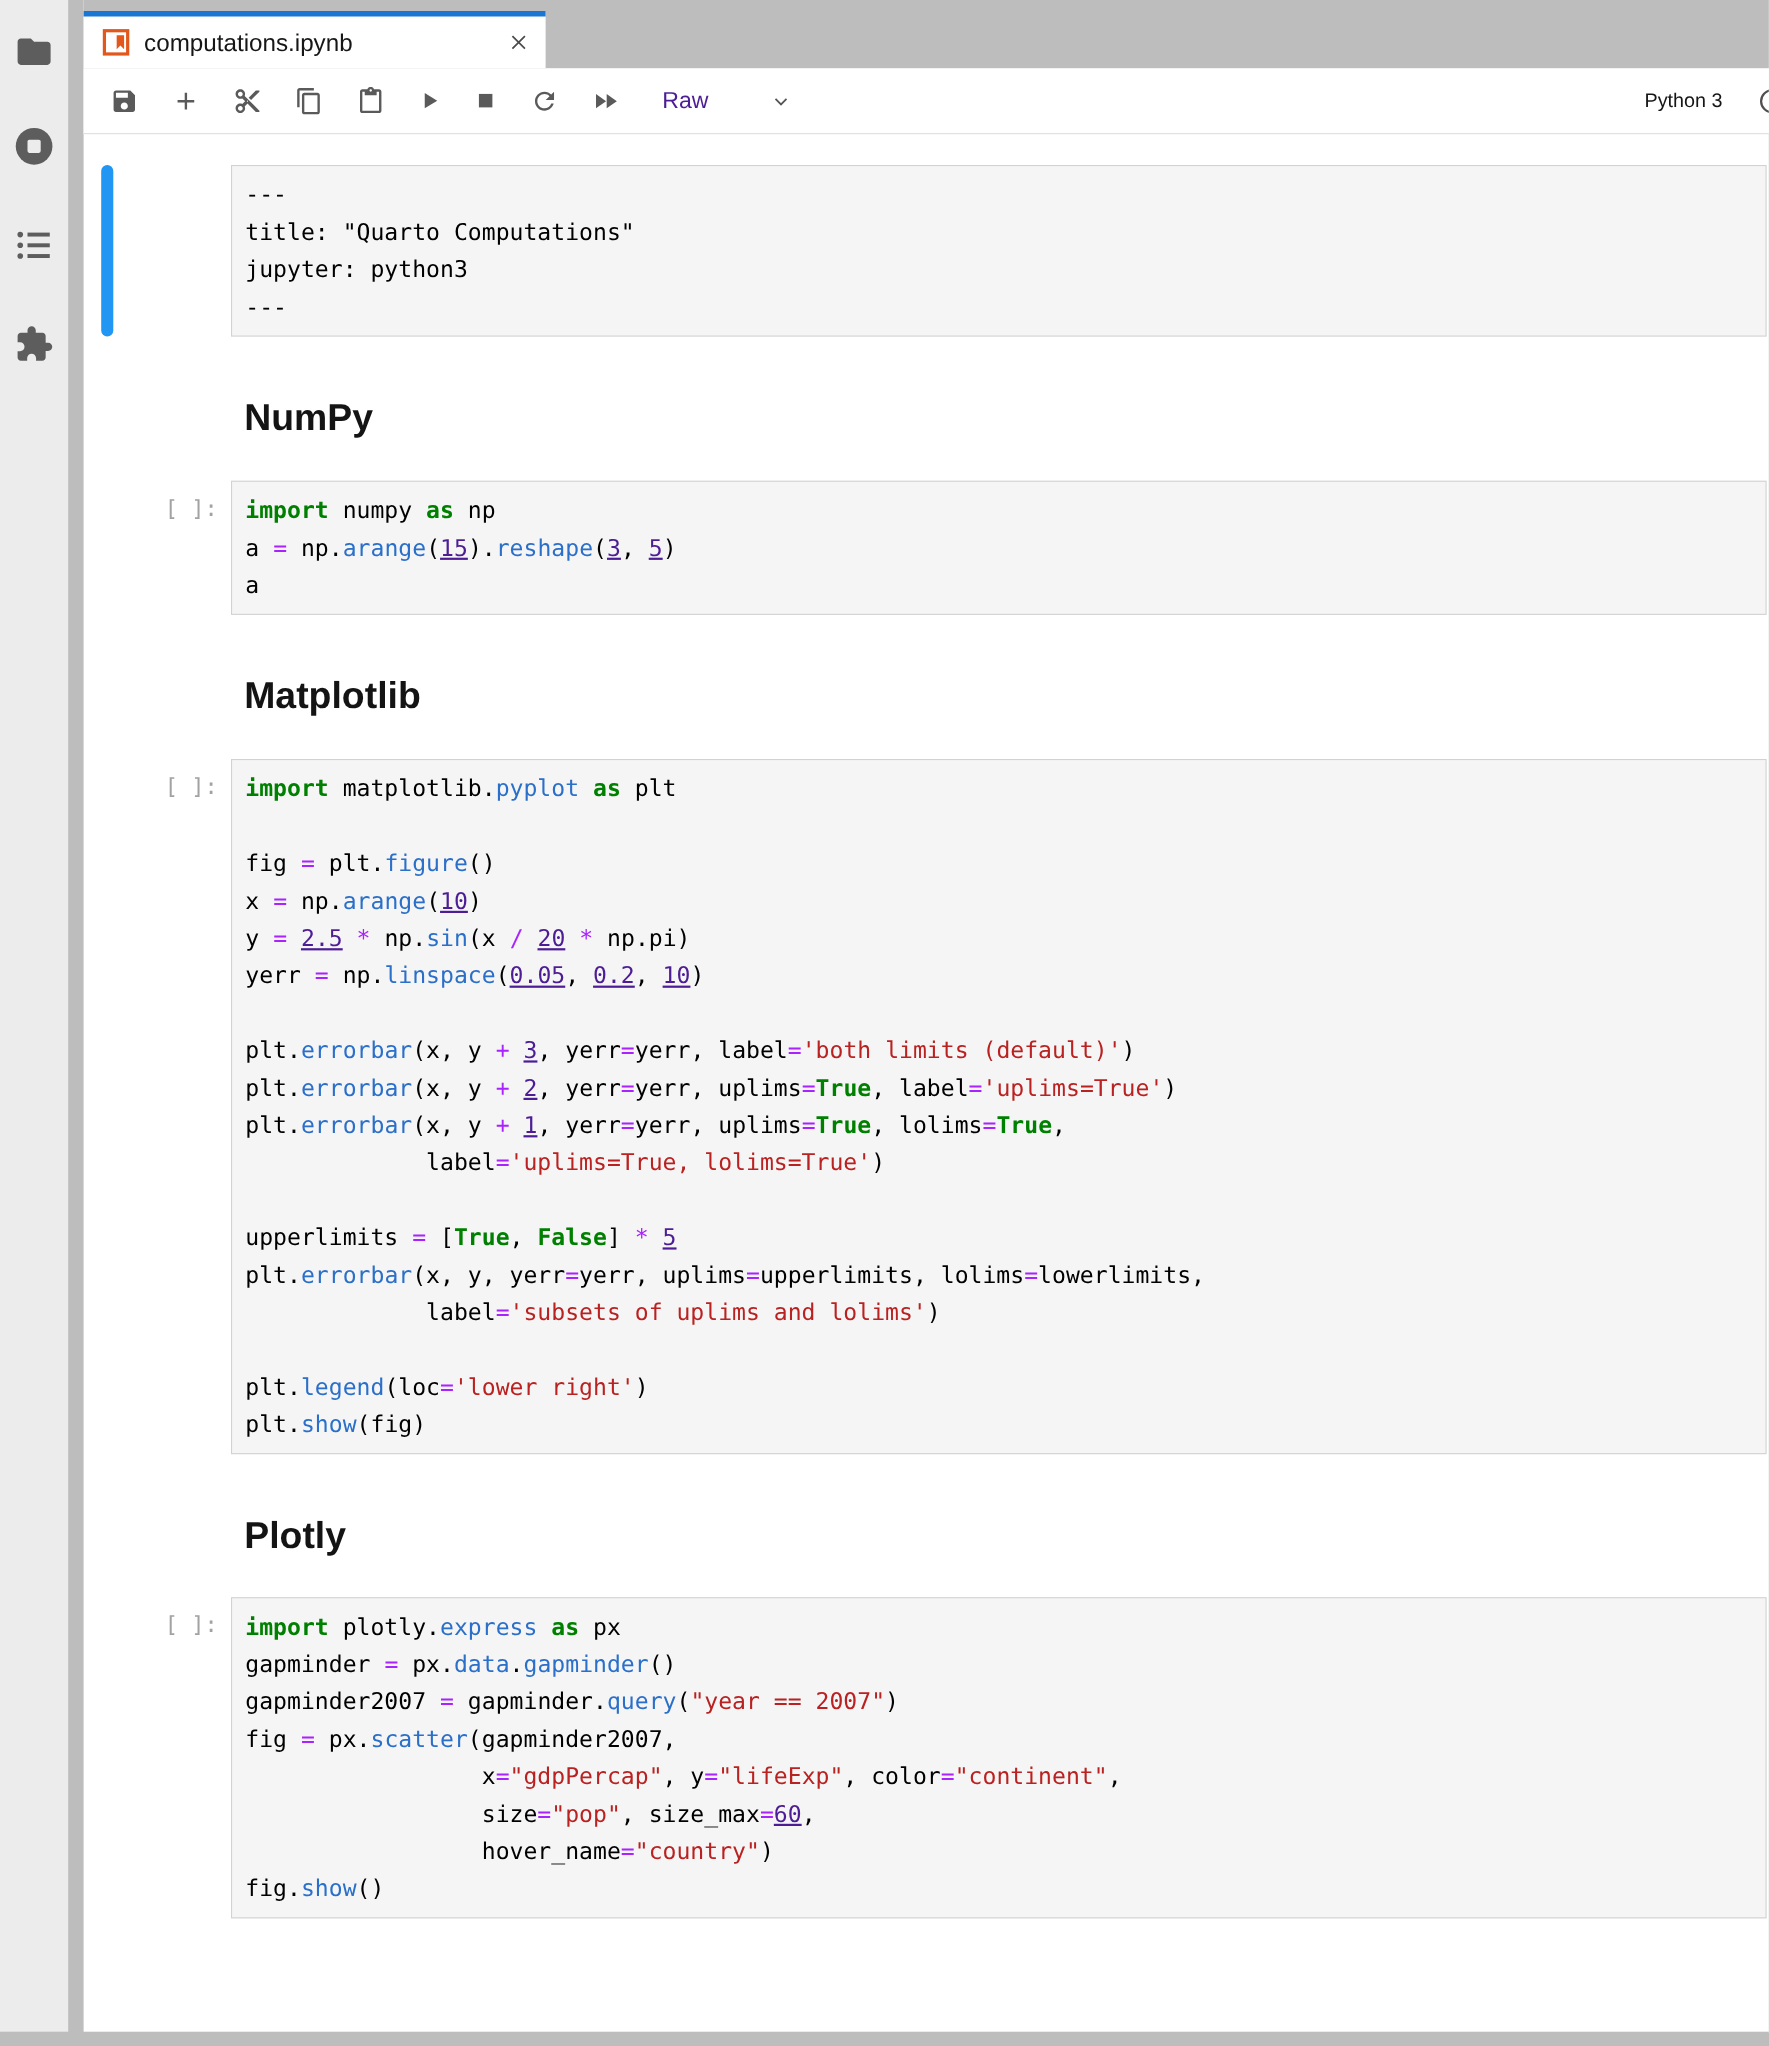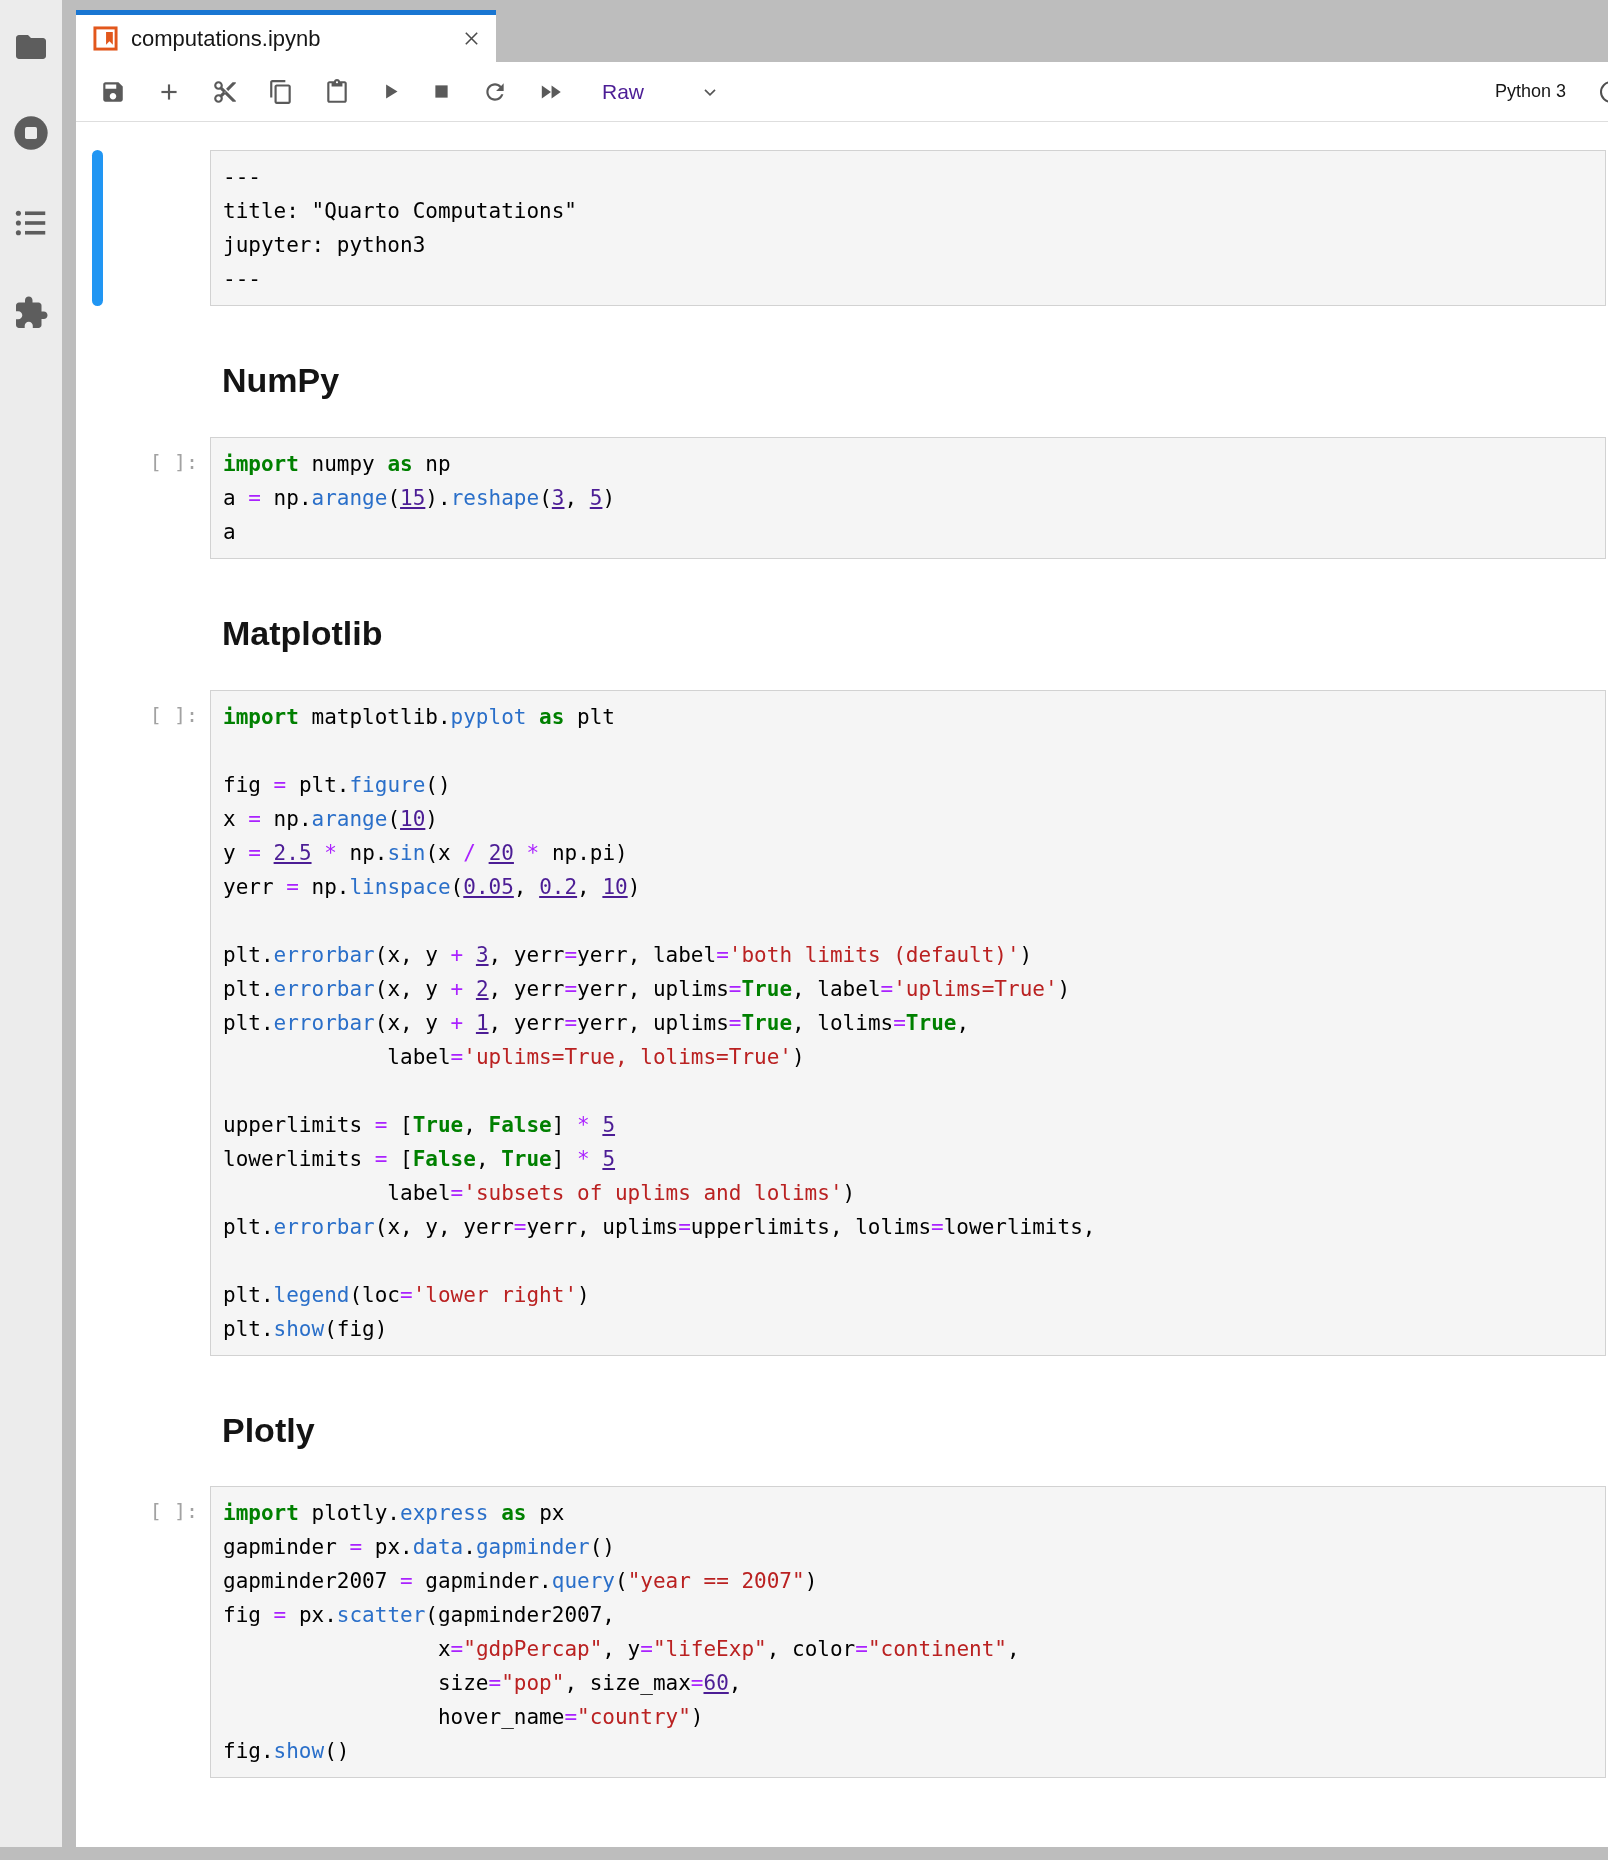--- a/index.html
+++ b/index.html
@@ -216,23 +216,22 @@
             <div class="code-line"><span>x </span><span class="tk-op">=</span><span> np.</span><span class="tk-fn">arange</span><span>(</span><span class="tk-num">10</span><span>)</span></div>
             <div class="code-line"><span>y </span><span class="tk-op">=</span><span> </span><span class="tk-num">2.5</span><span> </span><span class="tk-op">*</span><span> np.</span><span class="tk-fn">sin</span><span>(x </span><span class="tk-op">/</span><span> </span><span class="tk-num">20</span><span> </span><span class="tk-op">*</span><span> np.pi)</span></div>
             <div class="code-line"><span>yerr </span><span class="tk-op">=</span><span> np.</span><span class="tk-fn">linspace</span><span>(</span><span class="tk-num">0.05</span><span>, </span><span class="tk-num">0.2</span><span>, </span><span class="tk-num">10</span><span>)</span></div>
             <div class="code-line">&nbsp;</div>
             <div class="code-line"><span>plt.</span><span class="tk-fn">errorbar</span><span>(x, y </span><span class="tk-op">+</span><span> </span><span class="tk-num">3</span><span>, yerr</span><span class="tk-op">=</span><span>yerr, label</span><span class="tk-op">=</span><span class="tk-str">'both limits (default)'</span><span>)</span></div>
             <div class="code-line"><span>plt.</span><span class="tk-fn">errorbar</span><span>(x, y </span><span class="tk-op">+</span><span> </span><span class="tk-num">2</span><span>, yerr</span><span class="tk-op">=</span><span>yerr, uplims</span><span class="tk-op">=</span><span class="tk-kw">True</span><span>, label</span><span class="tk-op">=</span><span class="tk-str">'uplims=True'</span><span>)</span></div>
             <div class="code-line"><span>plt.</span><span class="tk-fn">errorbar</span><span>(x, y </span><span class="tk-op">+</span><span> </span><span class="tk-num">1</span><span>, yerr</span><span class="tk-op">=</span><span>yerr, uplims</span><span class="tk-op">=</span><span class="tk-kw">True</span><span>, lolims</span><span class="tk-op">=</span><span class="tk-kw">True</span><span>,</span></div>
             <div class="code-line"><span>             label</span><span class="tk-op">=</span><span class="tk-str">'uplims=True, lolims=True'</span><span>)</span></div>
             <div class="code-line">&nbsp;</div>
             <div class="code-line"><span>upperlimits </span><span class="tk-op">=</span><span> [</span><span class="tk-kw">True</span><span>, </span><span class="tk-kw">False</span><span>] </span><span class="tk-op">*</span><span> </span><span class="tk-num">5</span></div>
-            <div class="code-line"><span>lowerlimits </span><span class="tk-op">=</span><span> [</span><span class="tk-kw">False</span><span>, </span><span class="tk-kw">True</span><span>] </span><span class="tk-op">*</span><span> </span><span class="tk-num">5</span></div>
+            <div class="code-line"><span>plt.</span><span class="tk-fn">errorbar</span><span>(x, y, yerr</span><span class="tk-op">=</span><span>yerr, uplims</span><span class="tk-op">=</span><span>upperlimits, lolims</span><span class="tk-op">=</span><span>lowerlimits,</span></div>
             <div class="code-line"><span>             label</span><span class="tk-op">=</span><span class="tk-str">'subsets of uplims and lolims'</span><span>)</span></div>
-            <div class="code-line"><span>plt.</span><span class="tk-fn">errorbar</span><span>(x, y, yerr</span><span class="tk-op">=</span><span>yerr, uplims</span><span class="tk-op">=</span><span>upperlimits, lolims</span><span class="tk-op">=</span><span>lowerlimits,</span></div>
             <div class="code-line">&nbsp;</div>
             <div class="code-line"><span>plt.</span><span class="tk-fn">legend</span><span>(loc</span><span class="tk-op">=</span><span class="tk-str">'lower right'</span><span>)</span></div>
             <div class="code-line"><span>plt.</span><span class="tk-fn">show</span><span>(fig)</span></div>
           </div>
         </div>
         <div class="md-heading">Plotly</div>
         <div class="cell-row">
           <div class="collapser"></div>
           <div class="prompt">[ ]:</div>
           <div class="editor">

